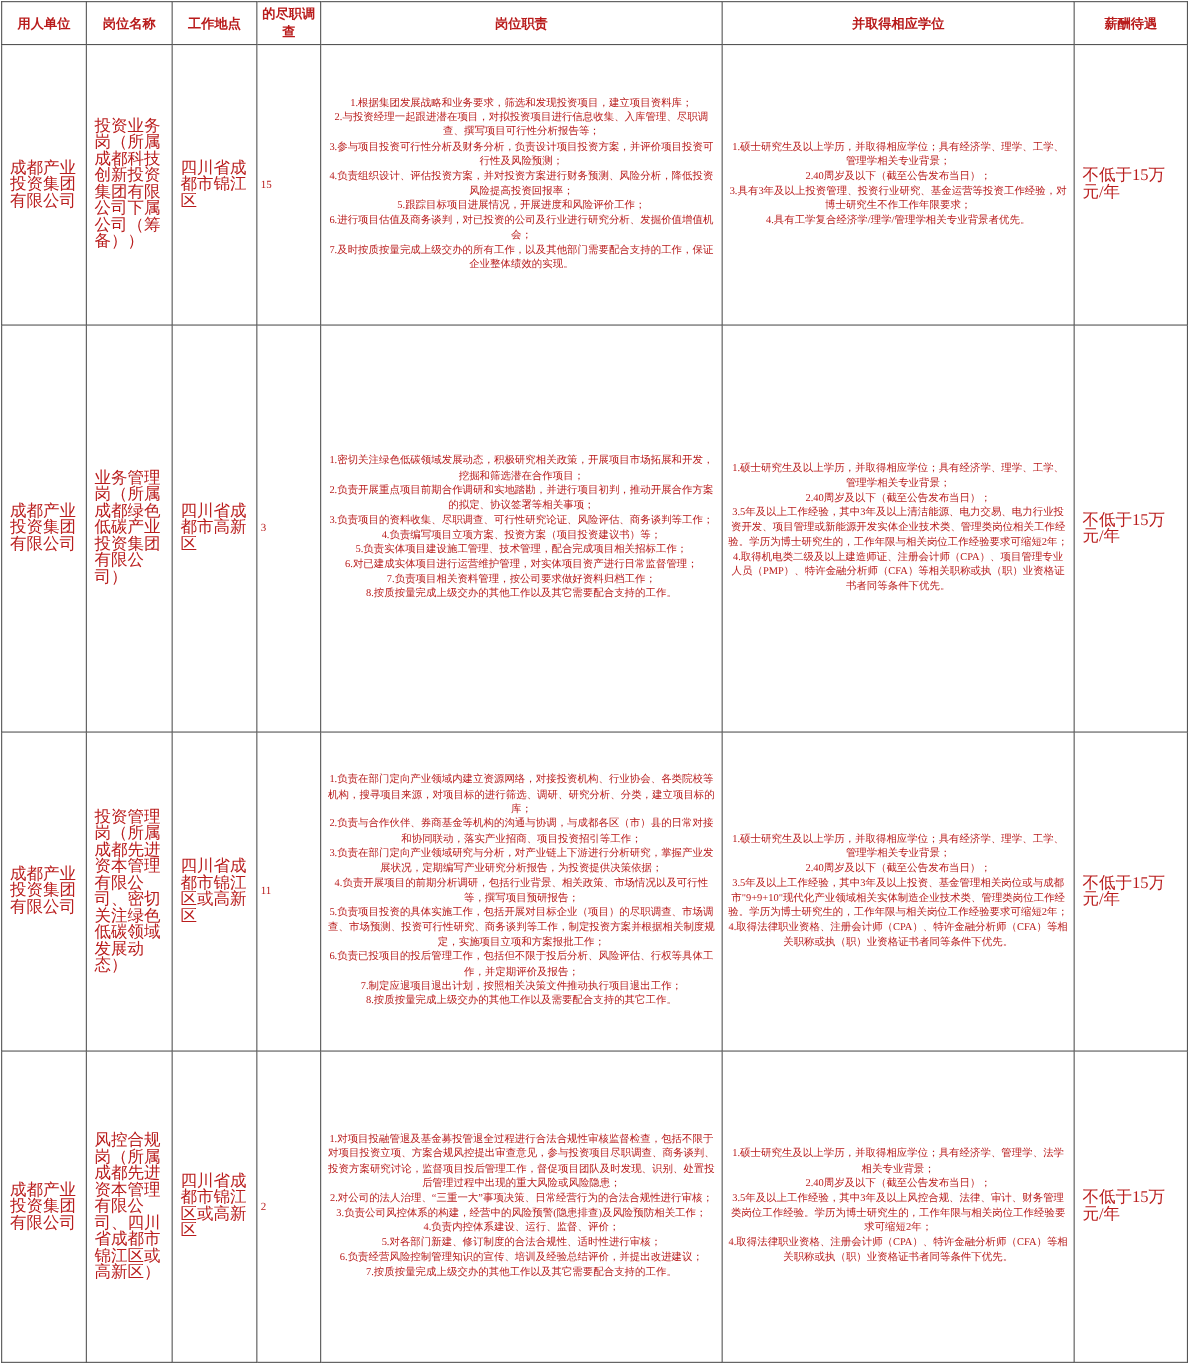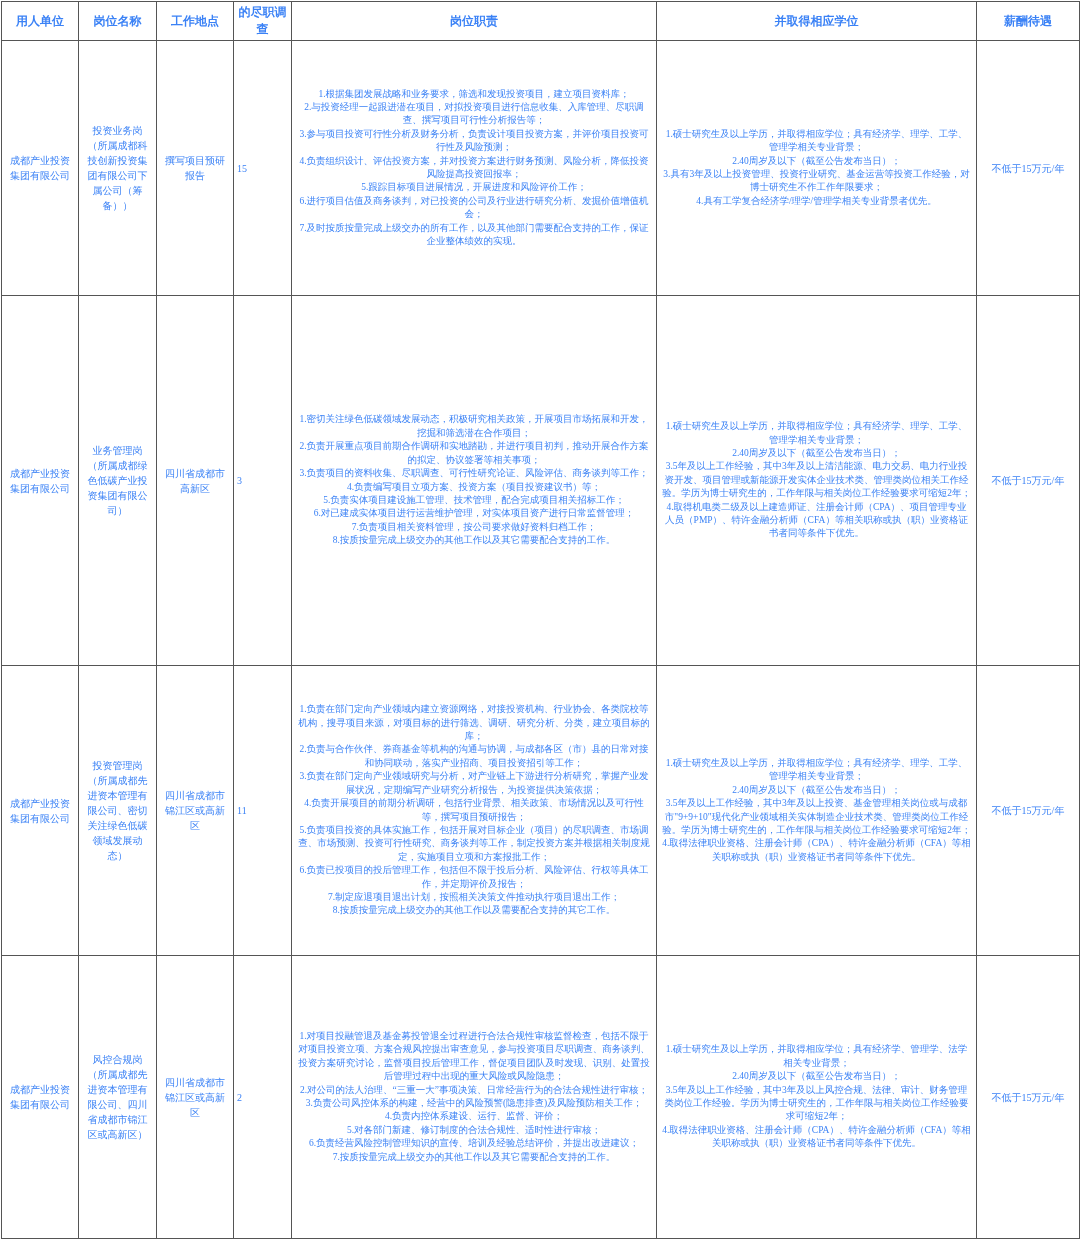--- a/index.html
+++ b/index.html
@@ -12,42 +12,41 @@
   .page {
     width: 1080px;
     height: 1240px;
     background: #ffffff;
     padding: 1px;
   }
   table.job-table {
     width: 1078px;
     border-collapse: collapse;
     table-layout: fixed;
-    color: #3b82f6;
+    color: #b91c1c;
     font-family: "Liberation Serif", "DejaVu Serif", serif;
   }
   table.job-table th,
   table.job-table td {
     border: 1px solid #555555;
     overflow: hidden;
   }
   table.job-table th {
     font-family: "Liberation Sans", "DejaVu Sans", sans-serif;
     font-size: 12px;
     font-weight: bold;
     text-align: center;
     vertical-align: middle;
     height: 38px;
     padding: 2px 4px;
     background: #ffffff;
   }
   td.cell-center {
-    text-align: center;
     vertical-align: middle;
-    font-size: 10px;
+    font-size: 15px;
     line-height: 15px;
     padding: 3px 7px;
   }
   td.cell-num {
     text-align: left;
     vertical-align: middle;
     font-size: 10px;
     line-height: 15px;
     padding: 2px 3px;
     font-family: "Liberation Serif", "DejaVu Serif", serif;
@@ -83,21 +82,21 @@
         <th>的尽职调查</th>
         <th>岗位职责</th>
         <th>并取得相应学位</th>
         <th>薪酬待遇</th>
       </tr>
     </thead>
     <tbody>
       <tr style="height:255px">
         <td class="cell-center">成都产业投资集团有限公司</td>
         <td class="cell-center">投资业务岗（所属成都科技创新投资集团有限公司下属公司（筹备））</td>
-        <td class="cell-center">撰写项目预研报告</td>
+        <td class="cell-center">四川省成都市锦江区</td>
         <td class="cell-num">15</td>
         <td class="cell-long">1.根据集团发展战略和业务要求，筛选和发现投资项目，建立项目资料库；
 2.与投资经理一起跟进潜在项目，对拟投资项目进行信息收集、入库管理、尽职调查、撰写项目可行性分析报告等；
 3.参与项目投资可行性分析及财务分析，负责设计项目投资方案，并评价项目投资可行性及风险预测；
 4.负责组织设计、评估投资方案，并对投资方案进行财务预测、风险分析，降低投资风险提高投资回报率；
 5.跟踪目标项目进展情况，开展进度和风险评价工作；
 6.进行项目估值及商务谈判，对已投资的公司及行业进行研究分析、发掘价值增值机会；
 7.及时按质按量完成上级交办的所有工作，以及其他部门需要配合支持的工作，保证企业整体绩效的实现。</td>
         <td class="cell-long">1.硕士研究生及以上学历，并取得相应学位；具有经济学、理学、工学、管理学相关专业背景；
 2.40周岁及以下（截至公告发布当日）；

